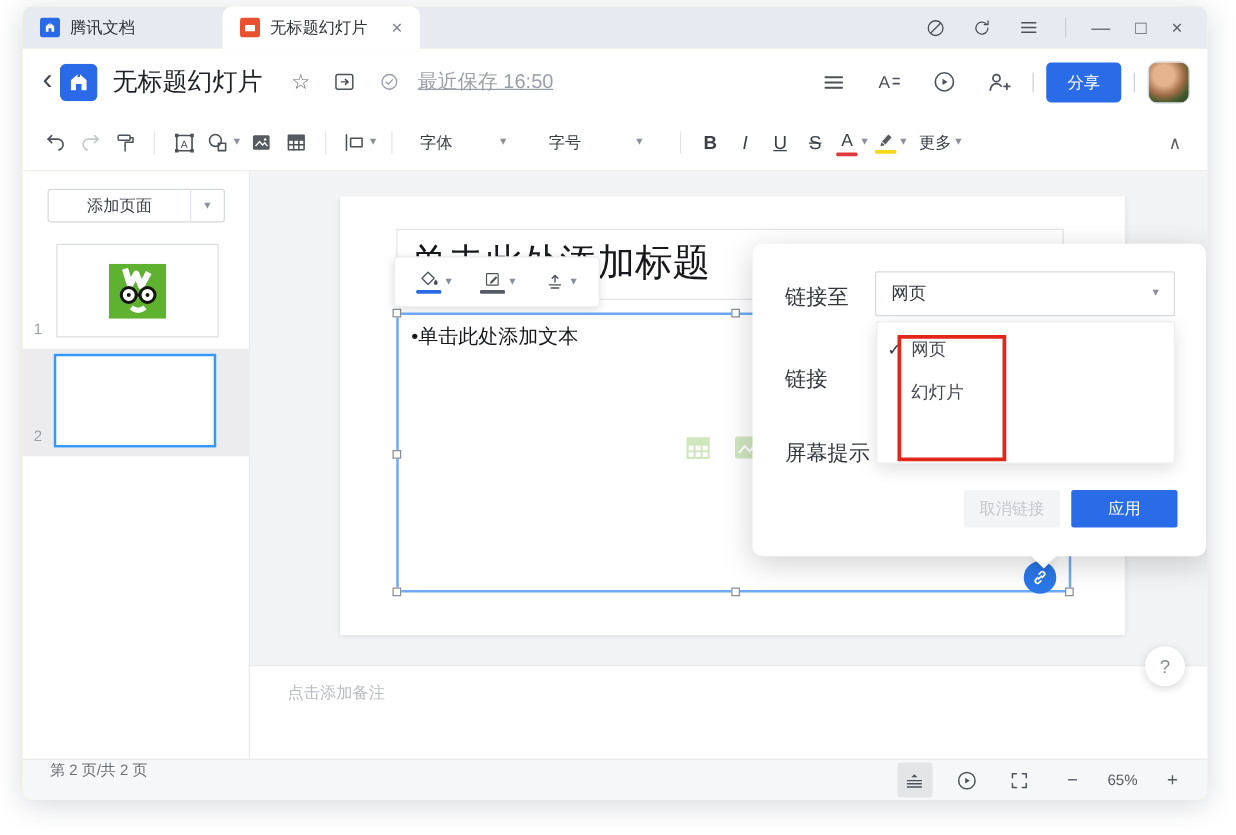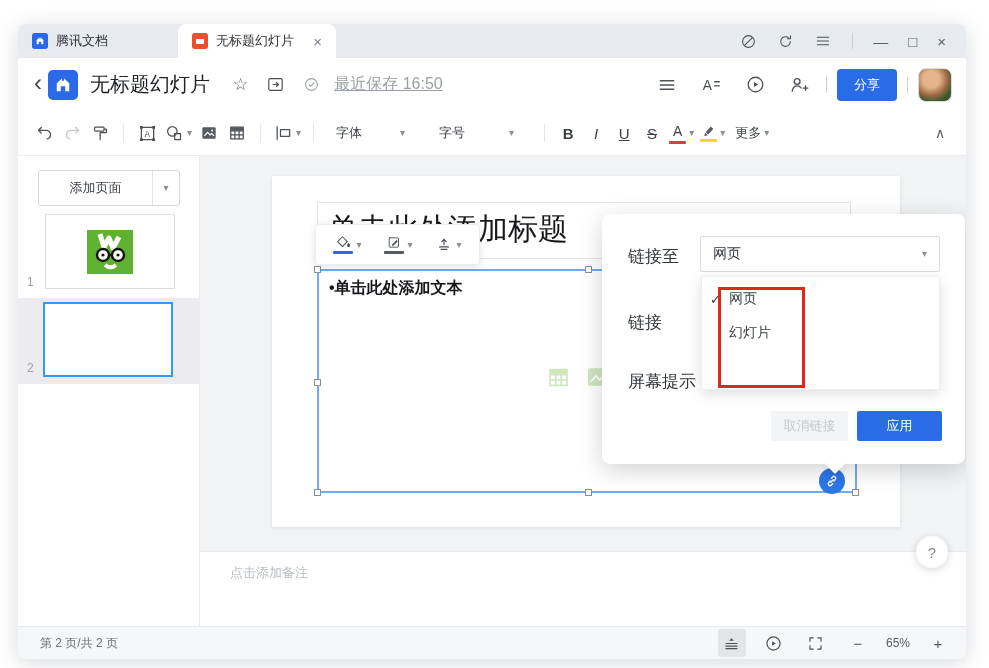--- a/index.html
+++ b/index.html
@@ -1,18 +1,18 @@
 <!DOCTYPE html>
 <html><head>
 <meta charset="utf-8">
 <style>
   * { margin:0; padding:0; box-sizing:border-box; }
   html,body { width:989px; height:668px; background:#fff; font-family:"Liberation Sans","DejaVu Sans",sans-serif; overflow:hidden; }
   .stage { position:relative; width:989px; height:668px; background:#fff; }
-  .win { position:absolute; left:18px; top:24px; width:948px; height:635px; background:#fef9c3;
+  .win { position:absolute; left:18px; top:5px; width:948px; height:635px; background:#fef9c3;
          border-radius:8px; box-shadow:0 4px 22px rgba(40,50,70,.18); overflow:hidden; }
   svg { display:block; }
   .ic { stroke:#4c5158; fill:none; stroke-width:1.5; stroke-linecap:round; stroke-linejoin:round; }
 
   
   .tabbar { height:34px; background:#e7ebf1; display:flex; align-items:stretch; }
   .tab { display:flex; align-items:center; gap:8px; padding:0 14px; font-size:13px; color:#2e3238; cursor:default; }
   .tab.home { width:160px; }
   .tab.active { width:158px; background:#fff; border-radius:8px 8px 0 0; }
   .tab-close { margin-left:auto; color:#7d838c; font-size:15px; line-height:1; }
@@ -39,38 +39,38 @@
   .tsep { width:1px; height:18px; background:#e4e6e9; margin:0 9px; }
   .caret { font-size:10px; color:#8b9098; line-height:1; }
   .lbl13 { font-size:13px; color:#3b3f46; }
   .fmt-letter { font-size:15px; color:#3b3f46; width:16px; text-align:center; }
   .stack { display:flex; flex-direction:column; align-items:center; gap:2px; }
   .bar { width:17px; height:3px; border-radius:1px; }
 
   
   .bodyrow { position:absolute; top:132px; left:0; right:0; bottom:33px; display:flex; }
   .sidebar { width:182px; background:#fff; border-right:1px solid #e9eaec; position:relative; flex:none; }
-  .addpage { position:absolute; left:20px; top:14px; width:142px; height:36px; display:flex; border:1px solid #d7dadd; border-radius:3px; background:#fff; }
+  .addpage { position:absolute; left:20px; top:14px; width:142px; height:27px; display:flex; border:1px solid #d7dadd; border-radius:3px; background:#fff; }
   .addpage-main { flex:1; display:flex; align-items:center; justify-content:center; font-size:13px; color:#3b3f46; }
   .addpage-caret { width:27px; display:flex; align-items:center; justify-content:center; border-left:1px solid #e2e4e7; }
   .slide-num { position:absolute; font-size:12px; color:#9a9fa7; }
   .thumb { position:absolute; background:#fff; width:130px; height:75px; }
   .thumb1 { left:27px; top:58px; border:1px solid #dcdee1; display:flex; align-items:center; justify-content:center; }
   .sel-row { position:absolute; left:0; top:142px; width:100%; height:86px; background:#ececee; }
   .thumb2 { left:25px; top:146px; border:2px solid #3498f7; }
 
   .mainarea { flex:1; position:relative; background:#f2f3f5; }
   .slide { position:absolute; left:72px; top:20px; width:628px; height:351px; background:#fff; box-shadow:0 1px 4px rgba(0,0,0,.10); }
   .titlebox { position:absolute; left:117px; top:46px; width:534px; height:57px; background:#fff; border:1px solid #e3e5e8; z-index:1; }
   .title-ph { position:absolute; left:128px; top:53px; font-size:30px; color:#17181b; z-index:1; white-space:nowrap; }
   .minibar { position:absolute; left:115px; top:68px; width:165px; height:41px; background:#fff; border:1px solid #ececee; border-radius:4px;
              box-shadow:0 2px 8px rgba(0,0,0,.12); display:flex; align-items:center; justify-content:space-around; padding:0 6px; z-index:3; }
   .mini-group { display:flex; align-items:center; gap:3px; }
   .contentbox { position:absolute; left:117px; top:113px; width:540px; height:224px; border:2px solid #6fa9f7; background:transparent; z-index:2; }
-  .body-ph { position:absolute; left:10px; top:7px; font-size:16px; color:#17181b;font-weight:bold; }
+  .body-ph { position:absolute; left:10px; top:7px; font-size:16px; color:#17181b; }
   .handle { position:absolute; width:7px; height:7px; background:#fff; border:1px solid #8a8f96; }
   .ghost-ic { position:absolute; opacity:.32; z-index:1; }
   .linkbadge { position:absolute; left:619px; top:312px; width:26px; height:26px; border-radius:50%; background:#2b77e8;
                display:flex; align-items:center; justify-content:center; z-index:4; }
 
   
   .dialog { position:absolute; left:402px; top:58px; width:363px; height:250px; background:#fff; border-radius:8px;
             box-shadow:0 6px 24px rgba(0,0,0,.18); z-index:10; }
   .notch { position:absolute; left:226px; top:243px; width:14px; height:14px; background:#fff; transform:rotate(45deg);
            box-shadow:3px 3px 6px rgba(0,0,0,.08); }
@@ -89,21 +89,21 @@
 
   
   .notes { position:absolute; left:0; right:0; bottom:0; height:75px; background:#fff; border-top:1px solid #eaebed; }
   .notes-ph { position:absolute; left:30px; top:12px; font-size:13px; color:#b8bcc2; }
   .help { position:absolute; left:716px; top:-16px; width:32px; height:32px; border-radius:50%; background:#fff;
           box-shadow:0 2px 8px rgba(0,0,0,.16); display:flex; align-items:center; justify-content:center;
           font-size:15px; color:#85898f; z-index:6; }
 
   
   .statusbar { position:absolute; left:0; right:0; bottom:0; height:33px; background:#f6f7f8; border-top:1px solid #e9eaec;
-               display:flex; align-items:center; padding:0 14px 0 22px; }
+               display:flex; padding:0 14px 0 22px; }
   .page-info { font-size:12px; color:#6b7075; }
   .sb-right { margin-left:auto; display:flex; align-items:center; gap:14px; }
   .sbtn { display:flex; align-items:center; justify-content:center; height:28px; min-width:28px; border-radius:3px; }
   .sbtn.active { background:#e3e5e7; }
   .zoomtxt { font-size:12px; color:#565b62; }
   .zglyph { font-size:15px; color:#565b62; line-height:1; }
 </style>
 </head>
 <body>
 

